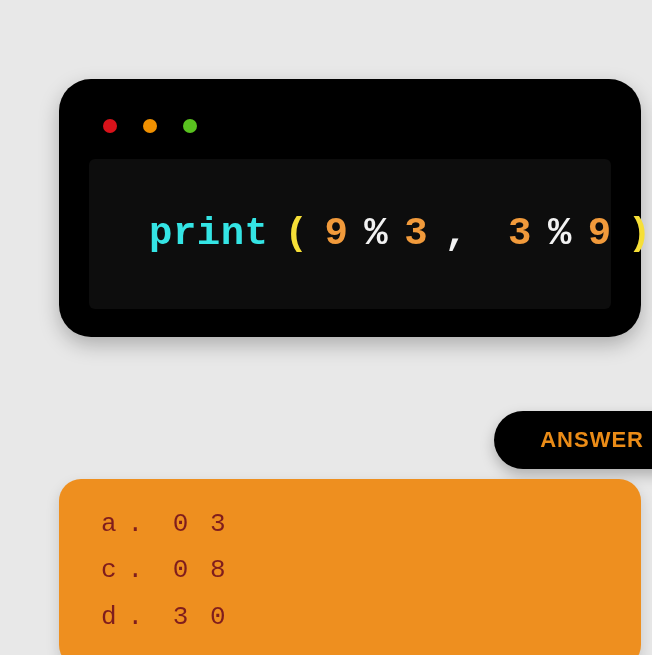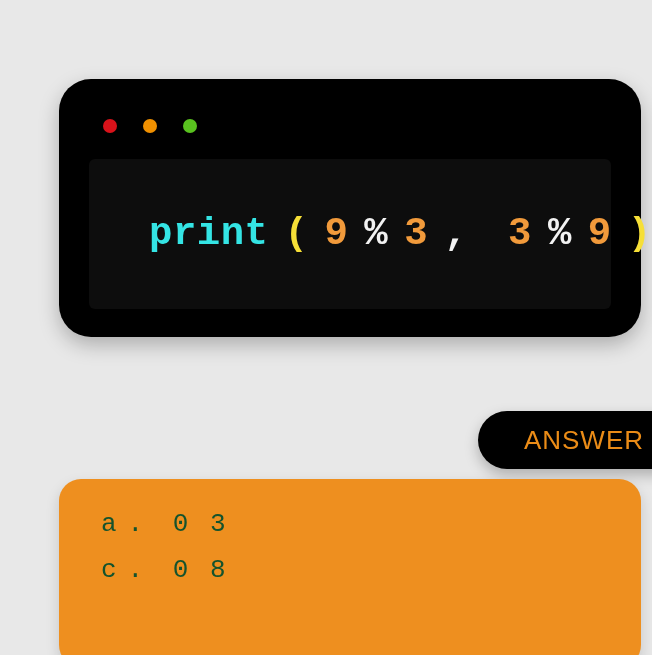--- a/index.html
+++ b/index.html
@@ -79,38 +79,38 @@
       background: #000;
       border-radius: 40px 0 0 40px;
       display: flex;
       align-items: center;
       padding: 0 20px 0 38px;
       box-shadow: 0 6px 14px rgba(0,0,0,0.25);
     }
     .answer-pill span {
       color: #eb8c17;
       font-family: Arial, Helvetica, sans-serif;
-      font-weight: 400;
-      font-size: 26px;
+      font-weight: 700;
+      font-size: 22px;
       letter-spacing: 1px;
     }
 
     .options-panel {
       position: absolute;
       left: 35px;
       top: 455px;
       width: 582px;
       height: 188px;
       background: #ee8f1f;
       border-radius: 22px;
       padding: 18px 26px;
       box-shadow: 0 6px 14px rgba(0,0,0,0.15);
     }
     .option {
-      color: #14532d;
+      color: #7f1d1d;
       font-size: 26px;
       line-height: 1.48;
       font-family: 'Courier New', Courier, monospace;
       letter-spacing: 3px;
       white-space: pre;
     }
   </style>
 </head>
 <body>
 
@@ -125,13 +125,14 @@
   </div>
 </div>
 
 <div class="answer-pill">
   <span>ANSWER</span>
 </div>
 
 <div class="options-panel">
   <div class="option"><span>a</span>. <span>0 3</span></div>
   <div class="option"><span>c</span>. <span>0 8</span></div>
+  <div class="option"><span>d</span>. <span>3 0</span></div>
 </div>
 
 </body></html>

